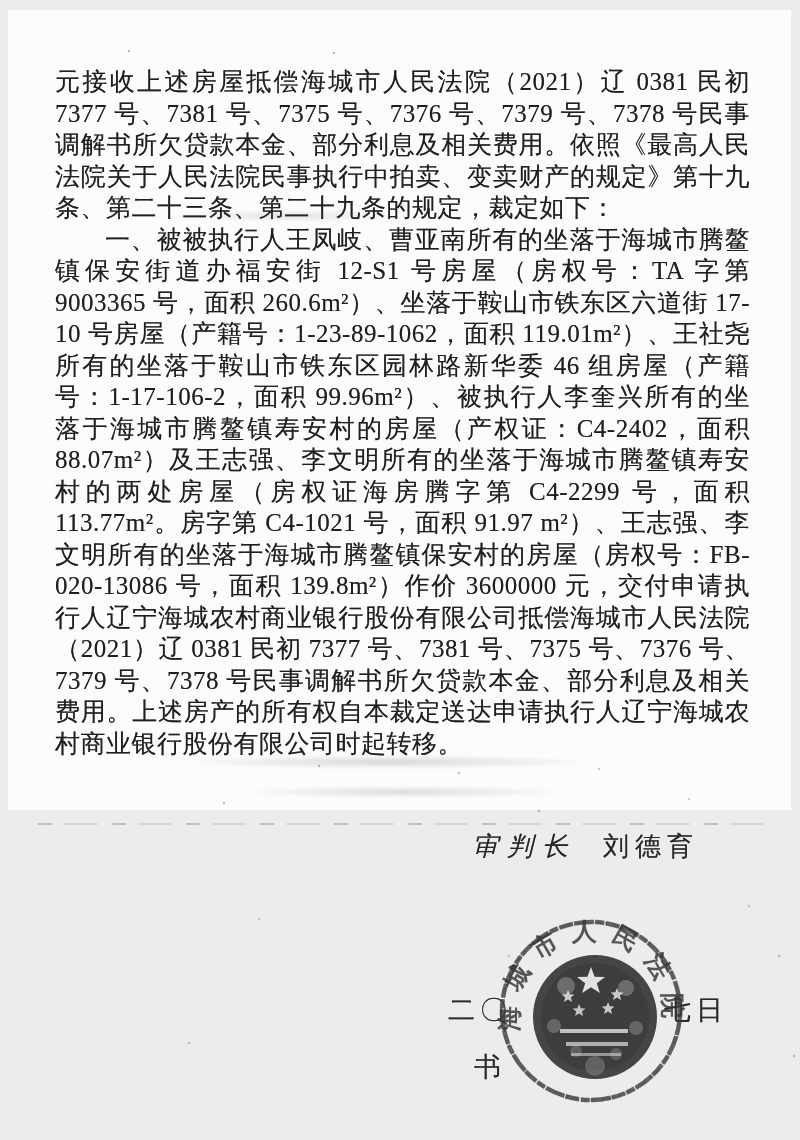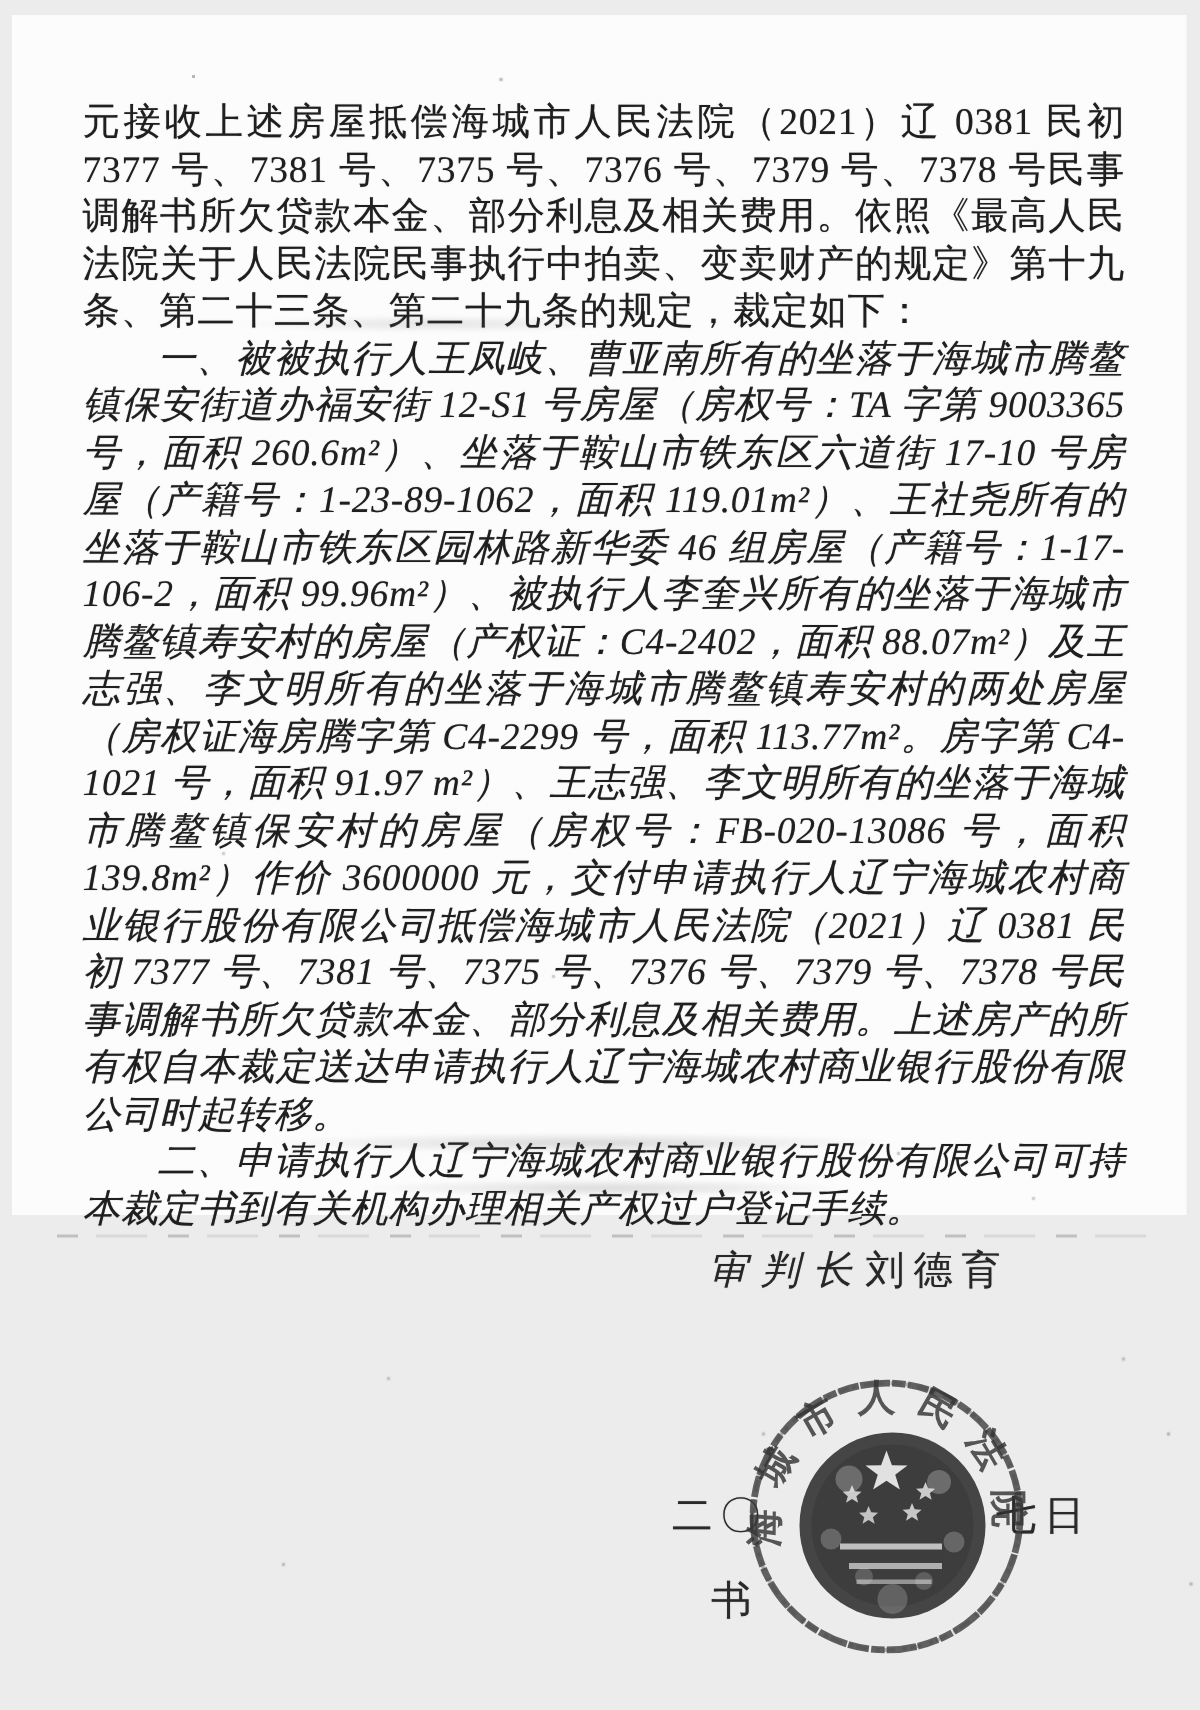--- a/index.html
+++ b/index.html
@@ -12,29 +12,29 @@
     position:absolute;left:8px;top:10px;width:783px;height:800px;
     background:#fcfcfc;
   }
   .content{
     position:absolute;left:47px;top:56px;width:695px;
     font-size:25px;line-height:31.5px;color:#1f1f1f;
     text-align:justify;letter-spacing:0.5px;
     text-shadow:0 0 0.6px rgba(30,30,30,0.55);
   }
   .para{margin:0;}
-  .para.indent{text-indent:2em;font-style:italic;}
+  .para.indent{text-indent:2em;}
   .sig-block{
     position:absolute;left:464px;top:822px;
     font-size:26px;color:#272727;
     text-shadow:0 0 0.6px rgba(30,30,30,0.5);
   }
   .sig-row{height:30.5px;line-height:30.5px;white-space:nowrap;}
   .sig-role{letter-spacing:9px;font-style:italic;}
-  .sig-name{letter-spacing:6px;}
+  .sig-name{margin-left:26px;letter-spacing:6px;}
   .date-part,.clerk{
     position:absolute;font-size:27px;color:#2a2a2a;
     letter-spacing:5px;white-space:nowrap;
     text-shadow:0 0 0.6px rgba(30,30,30,0.5);
     margin-top:17px;
   }
   .date-left{left:440px;top:965px;}
   .date-right{left:656px;top:965px;}
   .clerk{left:466px;top:1022px;}
   .seal{position:absolute;left:488px;top:906px;width:190px;height:190px;}
@@ -67,21 +67,20 @@
   }
 </style>
 </head>
 <body>
 
 <div class="page">
 
   <div class="content">
     <p class="para">元接收上述房屋抵偿海城市人民法院（2021）辽 0381 民初 7377 号、7381 号、7375 号、7376 号、7379 号、7378 号民事调解书所欠贷款本金、部分利息及相关费用。依照《最高人民法院关于人民法院民事执行中拍卖、变卖财产的规定》第十九条、第二十三条、第二十九条的规定，裁定如下：</p>
     <p class="para indent">一、被被执行人王凤岐、曹亚南所有的坐落于海城市腾鳌镇保安街道办福安街 12-S1 号房屋（房权号：TA 字第 9003365 号，面积 260.6m²）、坐落于鞍山市铁东区六道街 17-10 号房屋（产籍号：1-23-89-1062，面积 119.01m²）、王社尧所有的坐落于鞍山市铁东区园林路新华委 46 组房屋（产籍号：1-17-106-2，面积 99.96m²）、被执行人李奎兴所有的坐落于海城市腾鳌镇寿安村的房屋（产权证：C4-2402，面积 88.07m²）及王志强、李文明所有的坐落于海城市腾鳌镇寿安村的两处房屋（房权证海房腾字第 C4-2299 号，面积 113.77m²。房字第 C4-1021 号，面积 91.97 m²）、王志强、李文明所有的坐落于海城市腾鳌镇保安村的房屋（房权号：FB-020-13086 号，面积 139.8m²）作价 3600000 元，交付申请执行人辽宁海城农村商业银行股份有限公司抵偿海城市人民法院（2021）辽 0381 民初 7377 号、7381 号、7375 号、7376 号、7379 号、7378 号民事调解书所欠贷款本金、部分利息及相关费用。上述房产的所有权自本裁定送达申请执行人辽宁海城农村商业银行股份有限公司时起转移。</p>
-    <p class="para indent">二、申请执行人辽宁海城农村商业银行股份有限公司可持本裁定书到有关机构办理相关产权过户登记手续。</p>
   </div>
 
   <div class="artifact-line"></div>
   <div class="smudge s1"></div>
   <div class="smudge s2"></div>
   <div class="smudge s3"></div>
   <div class="speckles"></div>
 
   <div class="sig-block">
     <div class="sig-row">

